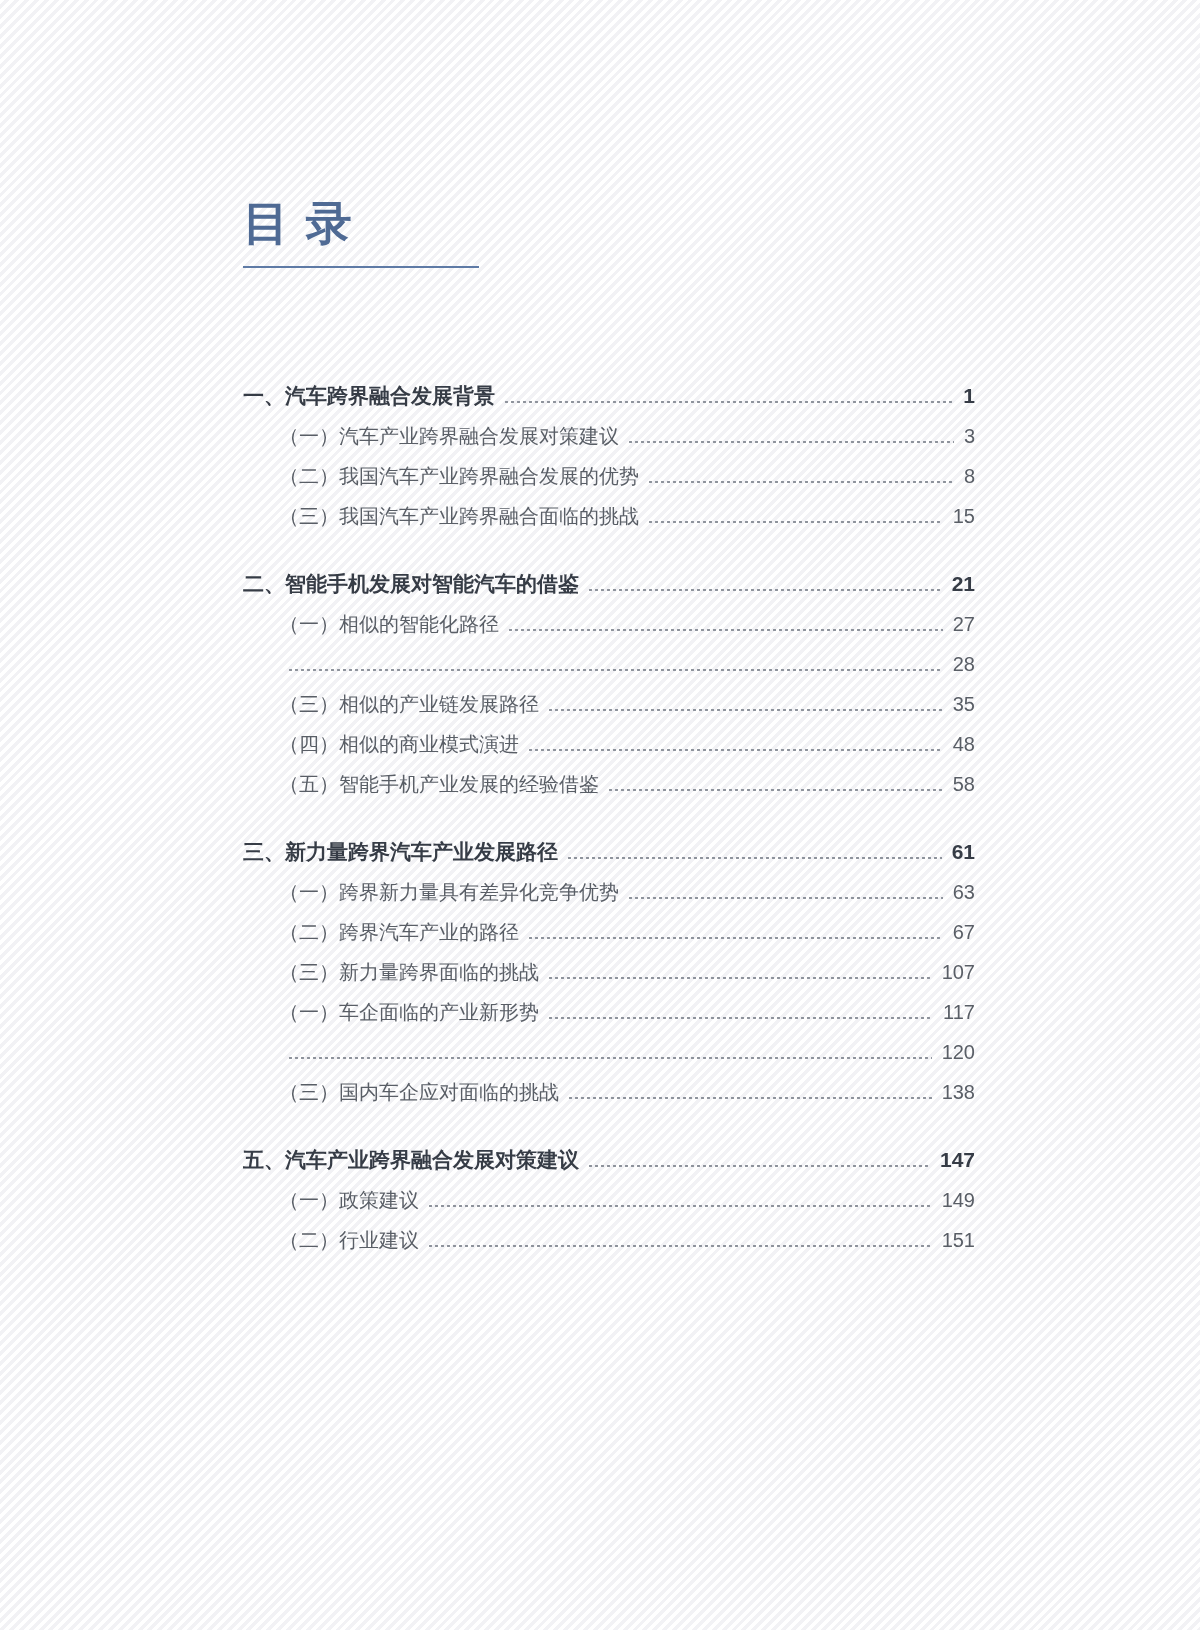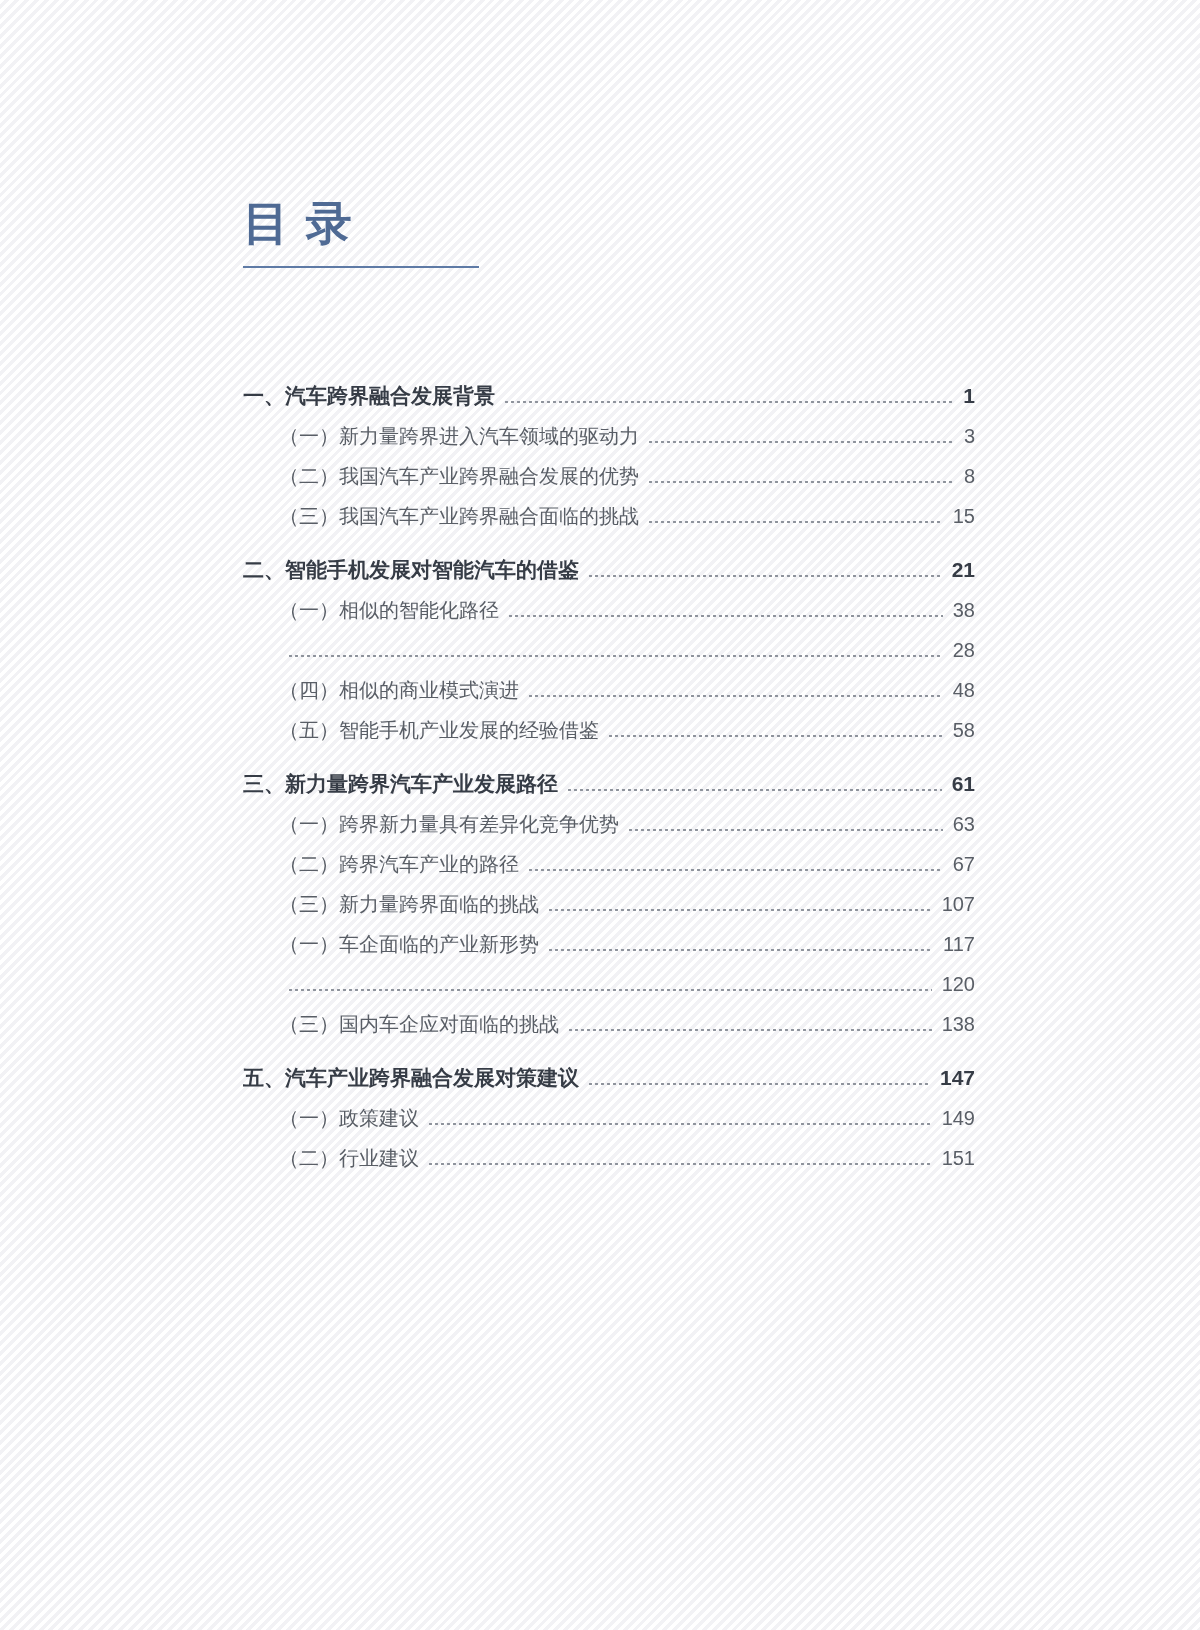--- a/index.html
+++ b/index.html
@@ -54,21 +54,21 @@
     height: 2px;
     margin: 0 10px 13px 10px;
     background-image: radial-gradient(circle at 1.5px 1px, var(--dot-color, #8d929b) 1.1px, transparent 1.6px);
     background-size: 6px 2px;
     background-repeat: repeat-x;
   }
   .pagenum {
     flex: 0 0 auto;
   }
   .section-row {
-    margin-top: 14px;
+    margin-top: 28px;
     font-size: 21px;
     font-weight: bold;
     color: var(--heading-color, #363c46);
   }
   .section-row:first-child {
     margin-top: 0;
   }
   .item-row {
     font-size: 20px;
     color: var(--item-color, #595e66);
@@ -83,21 +83,21 @@
   <div class="title-underline"></div>
 
   <div class="toc-list">
   <div class="row section-row">
     <span class="label">一、汽车跨界融合发展背景</span>
     <span class="leader"></span>
     <span class="pagenum">1</span>
   </div>
 
   <div class="row item-row">
-    <span class="label">（一）新力量跨界进入汽车领域的驱动力</span>
+    <span class="label">（一）汽车产业跨界融合发展对策建议</span>
     <span class="leader"></span>
     <span class="pagenum">3</span>
   </div>
 
   <div class="row item-row">
     <span class="label">（二）我国汽车产业跨界融合发展的优势</span>
     <span class="leader"></span>
     <span class="pagenum">8</span>
   </div>
 
@@ -109,28 +109,33 @@
 
   <div class="row section-row">
     <span class="label">二、智能手机发展对智能汽车的借鉴</span>
     <span class="leader"></span>
     <span class="pagenum">21</span>
   </div>
 
   <div class="row item-row">
     <span class="label">（一）相似的智能化路径</span>
     <span class="leader"></span>
-    <span class="pagenum">38</span>
+    <span class="pagenum">27</span>
   </div>
 
   <div class="row item-row">
     <span class="leader"></span>
     <span class="pagenum">28</span>
   </div>
 
+  <div class="row item-row">
+    <span class="label">（三）相似的产业链发展路径</span>
+    <span class="leader"></span>
+    <span class="pagenum">35</span>
+  </div>
 
   <div class="row item-row">
     <span class="label">（四）相似的商业模式演进</span>
     <span class="leader"></span>
     <span class="pagenum">48</span>
   </div>
 
   <div class="row item-row">
     <span class="label">（五）智能手机产业发展的经验借鉴</span>
     <span class="leader"></span>

